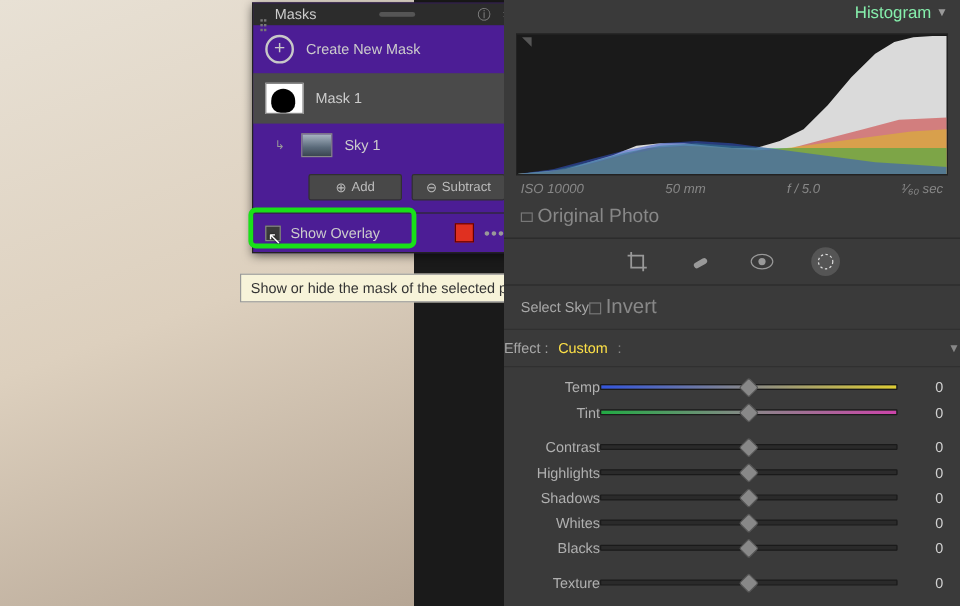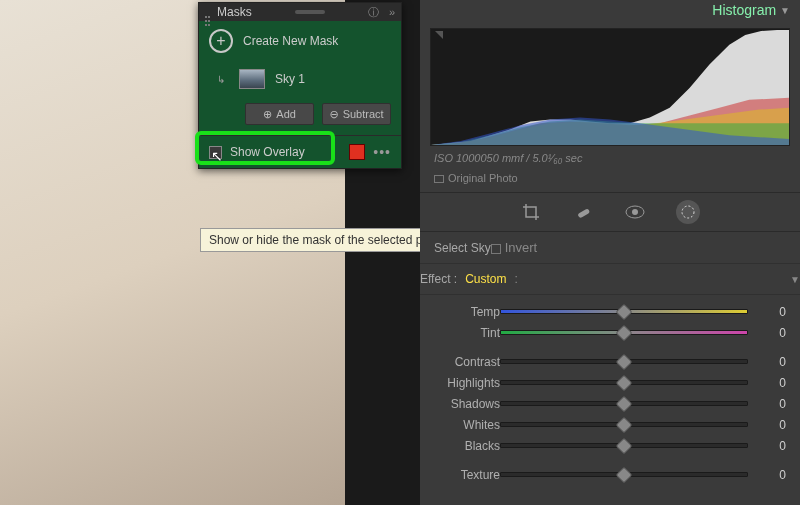--- a/index.html
+++ b/index.html
@@ -1,21 +1,21 @@
 <!DOCTYPE html>
 <html><head>
 <meta charset="utf-8">
 <style>
 *{box-sizing:border-box;margin:0;padding:0;font-family:"Segoe UI",Arial,sans-serif}
 body{background:#202020;width:800px;height:505px;overflow:hidden;position:relative}
 .photo{position:absolute;left:0;top:0;width:345px;height:505px;background:linear-gradient(160deg,#e8e1d5 0%,#ddd0be 50%,#b5a594 100%)}
 .photo-right{position:absolute;left:345px;top:0;width:75px;height:505px;background:#1a1a1a}
 
 
-.masks-panel{position:absolute;left:198px;top:2px;width:204px;background:#14532d;border:1px solid #222;box-shadow:0 2px 8px rgba(0,0,0,.6);font-size:12px;color:#ccc}
+.masks-panel{position:absolute;left:210px;top:2px;width:222px;background:#4c1d95;border:1px solid #222;box-shadow:0 2px 8px rgba(0,0,0,.6);font-size:12px;color:#ccc}
 .mp-header{height:18px;background:#2c2c2c;display:flex;align-items:center;padding:0 6px;gap:6px}
 .mp-header .grip{width:6px;height:10px;display:inline-block}
 .mp-header .grip::before{content:"";display:inline-block;width:2px;height:2px;background:#777;box-shadow:3px 0 #777,0 4px #777,3px 4px #777,0 8px #777,3px 8px #777}
 .mp-header .drag{flex:1;display:flex;justify-content:center}
 .mp-header .drag span{width:30px;height:4px;background:#555;border-radius:2px}
 .mp-header .info{color:#888;font-size:11px}
 .mp-header .collapse{color:#888;font-size:11px;margin-left:4px}
 
 .mp-row{display:flex;align-items:center;padding:8px 10px;gap:10px}
 .mp-create .plus-btn{width:24px;height:24px;border-radius:50%;border:2px solid #c8c8c8;display:flex;align-items:center;justify-content:center;color:#c8c8c8;font-size:16px;font-weight:300}
@@ -44,30 +44,30 @@
 .rp-header{height:20px;display:flex;align-items:center;justify-content:flex-end;padding:0 10px;gap:4px}
 .rp-header span{color:#86efac;font-size:14px}
 .rp-header .tri{font-size:10px;color:#999}
 
 .hist-box{margin:8px 10px 4px;border:1px solid #222;background:#1a1a1a;height:118px;position:relative;overflow:hidden}
 .hist-box svg{position:absolute;left:0;top:0;width:100%;height:100%}
 .clip-l,.clip-r{position:absolute;top:2px;width:0;height:0;border-style:solid}
 .clip-l{left:4px;border-width:0 8px 8px 0;border-color:transparent #555 transparent transparent}
 .clip-r{right:4px;border-width:0 0 8px 8px;border-color:transparent transparent #555 transparent}
 
-.meta{display:flex;padding:2px 14px 6px;color:#888;font-size:11px;font-style:italic}
-.orig{padding:2px 14px 8px;color:#888;font-size:11px}
+.meta{display:flex;justify-content:space-between;padding:2px 14px 6px;color:#888;font-size:11px;font-style:italic}
+.orig{padding:2px 14px 8px;color:#888;font-size:16px}
 .orig .cb{display:inline-block;width:10px;height:8px;border:1px solid #777;margin-right:4px;vertical-align:middle}
 
 .tool-row{border-top:1px solid #2a2a2a;border-bottom:1px solid #2a2a2a;height:40px;display:flex;align-items:center;justify-content:center;gap:30px}
 .tool-row .tool{width:22px;height:22px;color:#999;display:flex;align-items:center;justify-content:center}
 .tool.active{background:#555;border-radius:50%;width:24px;height:24px}
 
 .section-head{display:flex;align-items:center;padding:8px 14px;border-bottom:1px solid #303030}
-.section-head .inv{color:#888;font-size:13px}
+.section-head .inv{color:#888;font-size:17px}
 .section-head .cb2{display:inline-block;width:10px;height:10px;border:1px solid #777;margin-right:4px;vertical-align:middle}
 
 .effect-row{display:flex;align-items:center;padding:8px 0;gap:8px;border-bottom:1px solid #303030}
 .effect-row .tri2{margin-left:auto;font-size:10px;color:#888}
 .effect-val{color:#fde047}
 
 .sliders{padding:6px 0}
 .slider-row{display:flex;align-items:center;padding:3px 14px;gap:0;height:21px}
 .slider-row .lbl{width:66px;text-align:right;color:#b0b0b0;font-size:12px}
 .slider-row .track{flex:1;height:5px;background:#2a2a2a;border:1px solid #1a1a1a;position:relative;border-radius:1px}
@@ -90,20 +90,24 @@
     <span class="drag">
         <span></span>
       </span>
     <span class="info">ⓘ</span>
     <span class="collapse">»</span>
   </div>
   <div class="mp-row mp-create">
     <span class="plus-btn">+</span>
     <span>Create New Mask</span>
   </div>
+  <div class="mask-item selected">
+    <span class="thumb mask1"></span>
+    <span>Mask 1</span>
+  </div>
   <div class="mask-item" style="padding-left:18px">
     <span class="link-icon">↳</span>
     <span class="thumb sky"></span>
     <span>Sky 1</span>
   </div>
   <div class="mp-buttons">
     <div class="mp-btn">
       <span>⊕</span>
       <span>Add</span>
     </div>

